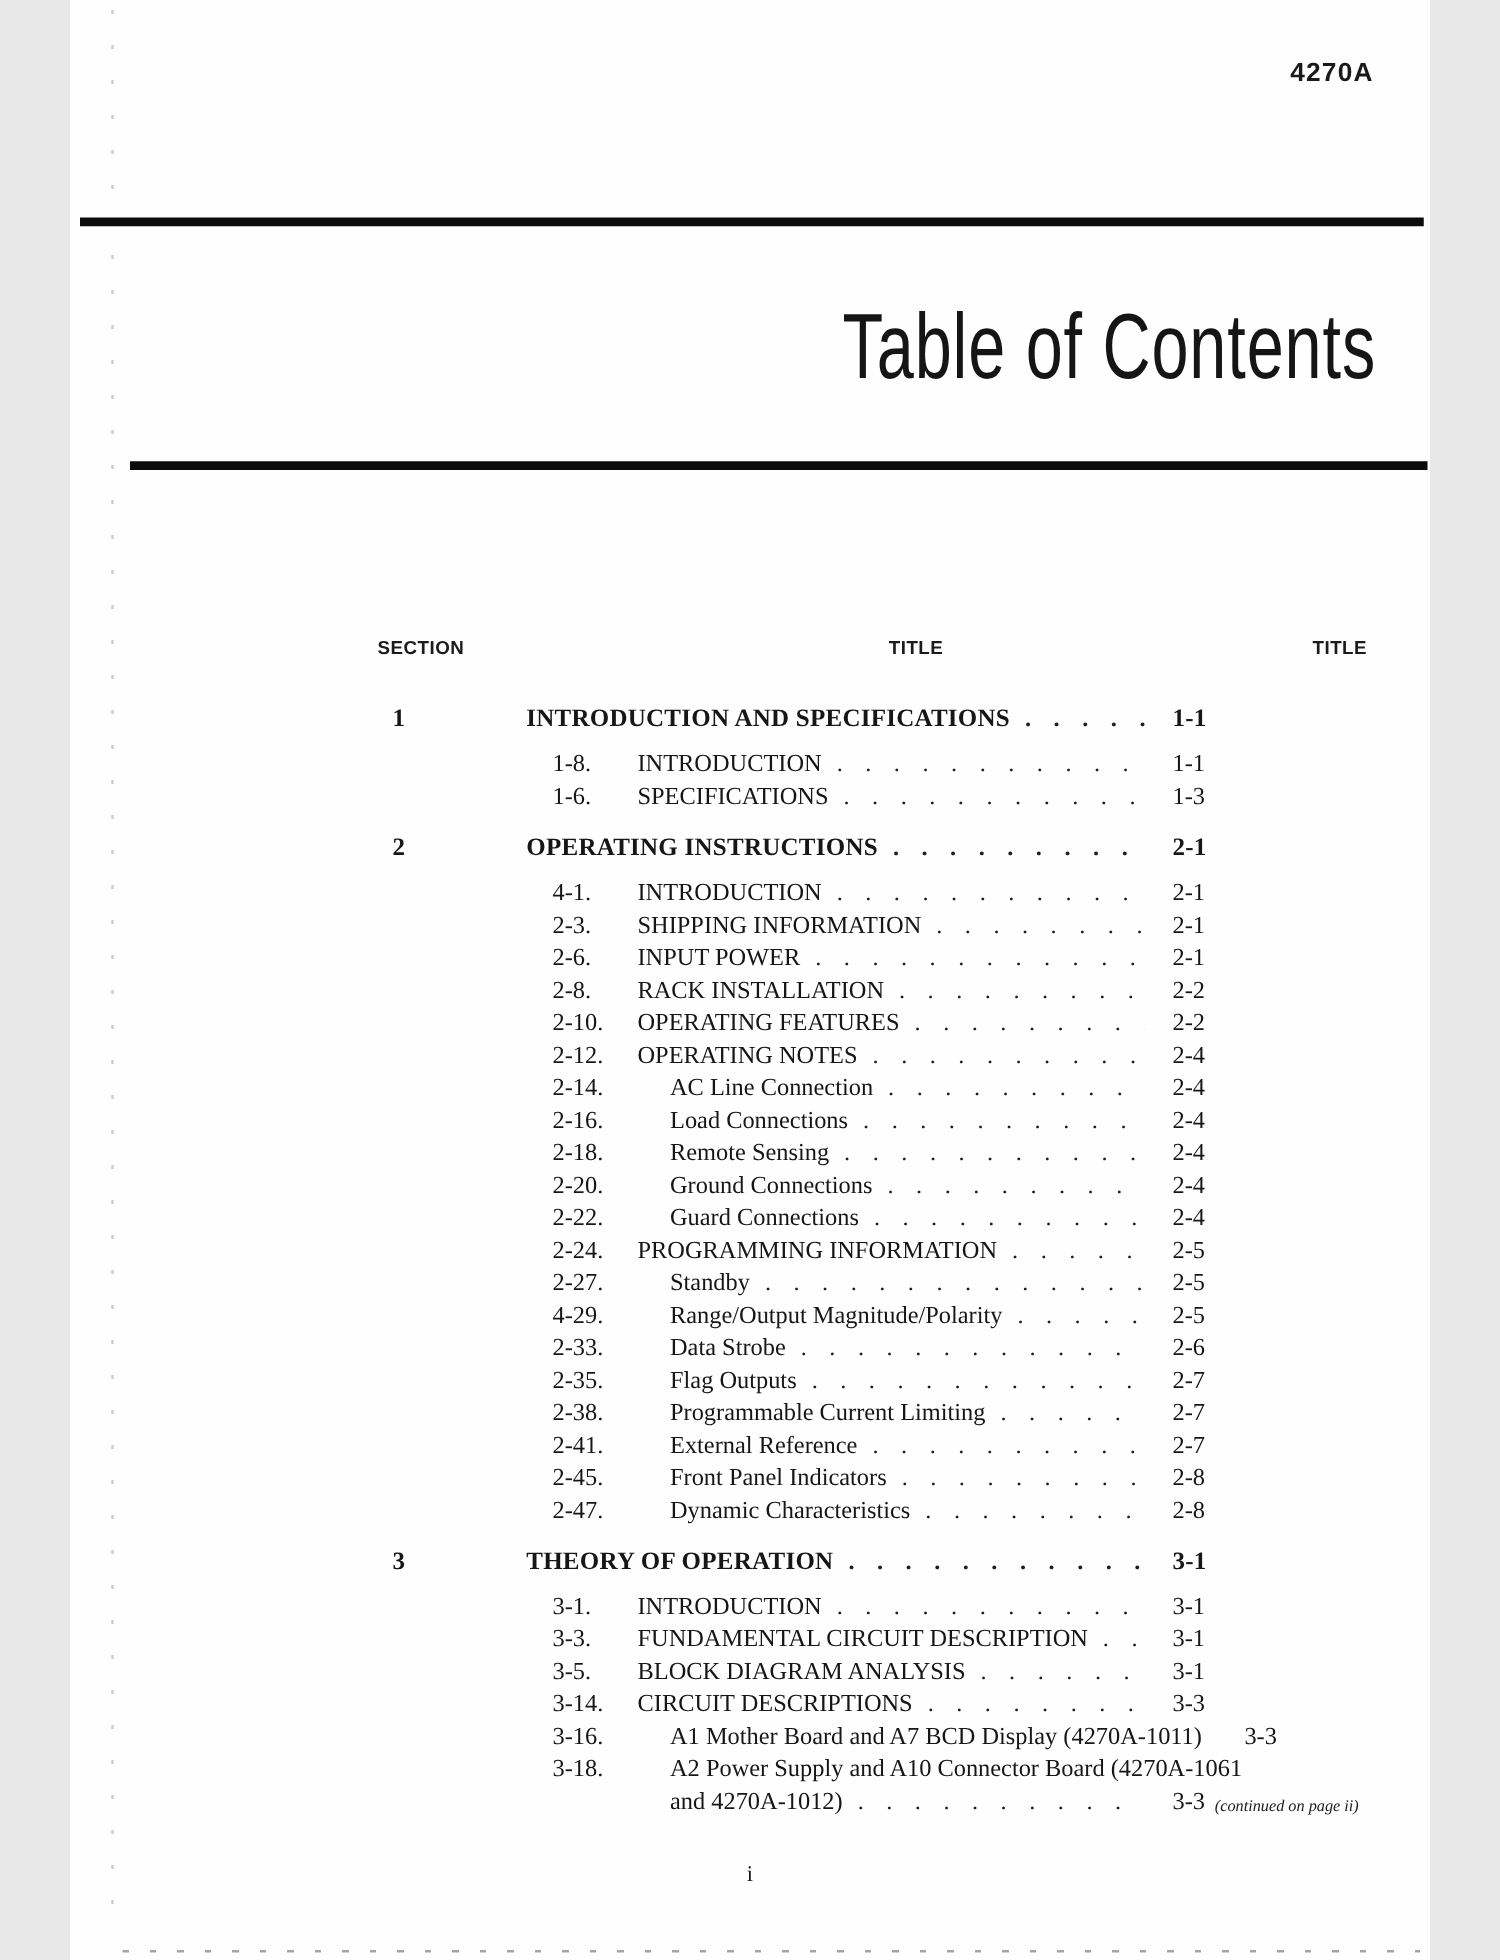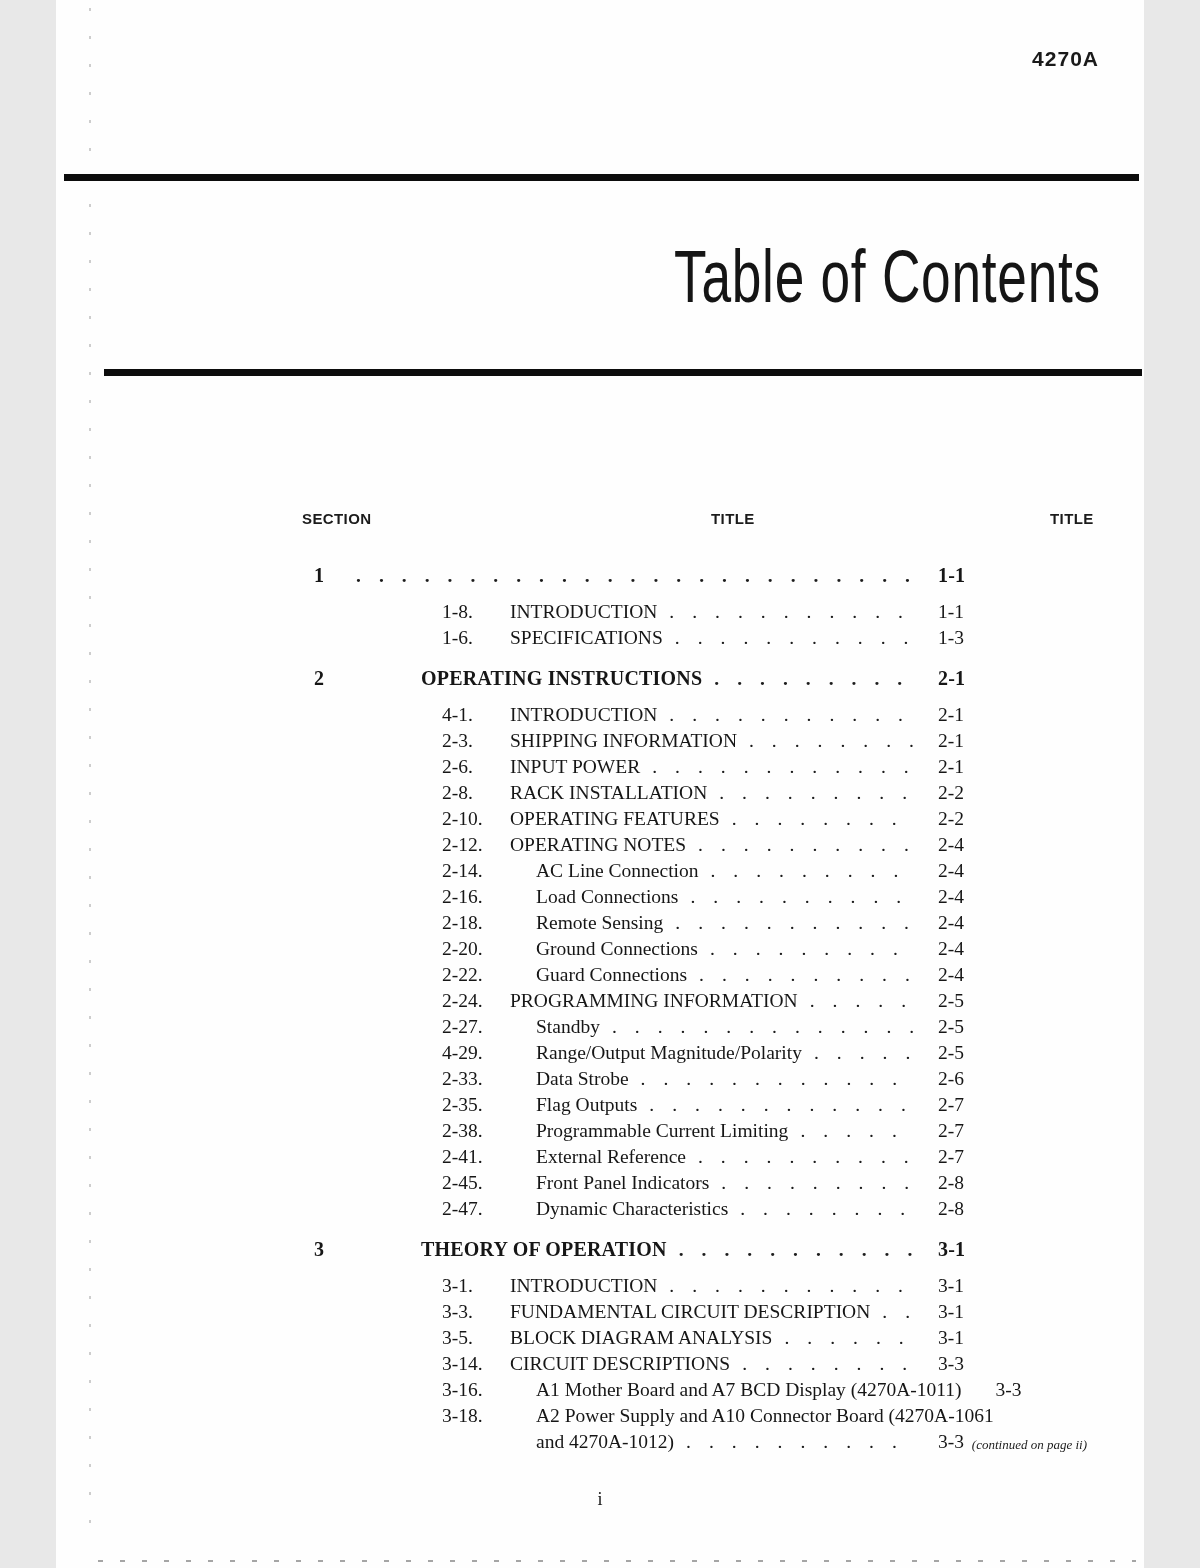--- a/index.html
+++ b/index.html
@@ -131,20 +131,21 @@
 
   <div class="toc-header">
     <span class="hdr hdr-section">SECTION</span>
     <span class="hdr hdr-title">TITLE</span>
     <span class="hdr hdr-page">TITLE</span>
   </div>
 
   <div class="toc" id="toc-rows">
       <div class="row sec">
         <span class="snum">1</span>
+        <span class="stitle">INTRODUCTION AND SPECIFICATIONS</span>
         <span class="leader">............................................................</span>
         <span class="pg">1-1</span>
       </div>
       <div class="row item">
         <span class="inum">1-8.</span>
         <span class="ititle lvl1">INTRODUCTION</span>
         <span class="leader">............................................................</span>
         <span class="pg">1-1</span>
       </div>
       <div class="row item">

